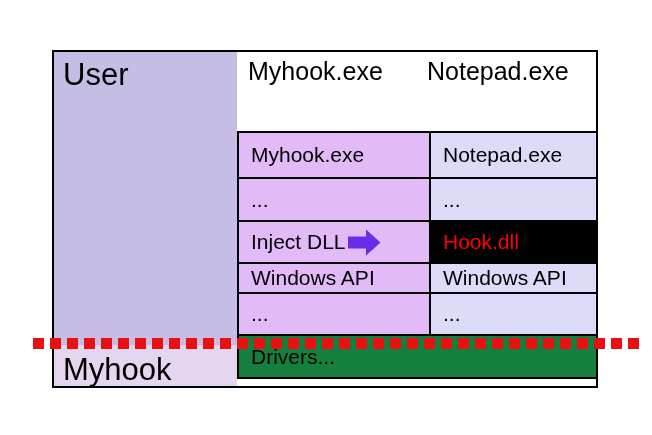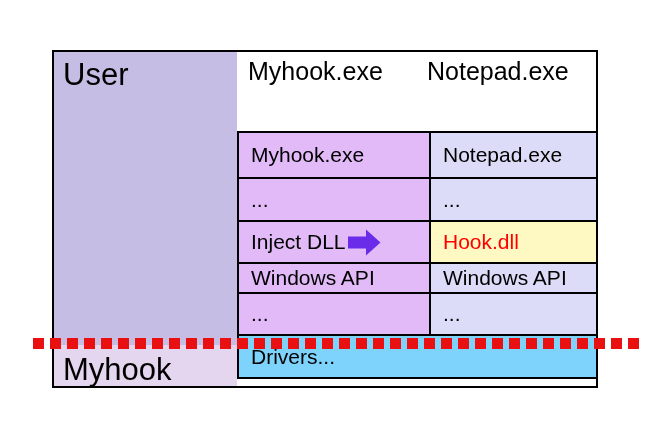--- a/index.html
+++ b/index.html
@@ -26,22 +26,22 @@
   
   table.stack{
     left:237px;top:131px;width:361px;border-collapse:collapse;
     table-layout:fixed;z-index:3;position:absolute;
   }
   table.stack td{
     border:2px solid #000;font-size:21px;padding:0 0 0 12px;
     vertical-align:middle;white-space:nowrap;overflow:hidden;
   }
   td.col-left{width:178px;background:#e1baf7;}
-  td.col-right{background:#fef9c3;}
-  td.span-cell{background:#7dd3fc;padding-left:7px;font-size:22px;}
+  td.col-right{background:#000000;}
+  td.span-cell{background:#15803d;padding-left:7px;font-size:22px;}
   .hook-red{color:#ff0000;}
   .inject-cell-inner{display:flex;align-items:center;gap:2px;text-align:center;}
   .arrow-svg{display:block;flex:0 0 auto;}
   
   .boundary-line{
     left:33px;top:338px;width:606px;height:11px;z-index:8;
     background:repeating-linear-gradient(to right,
       #e81010 0px,#e81010 11px,transparent 11px,transparent 17px);
   }
 </style>

